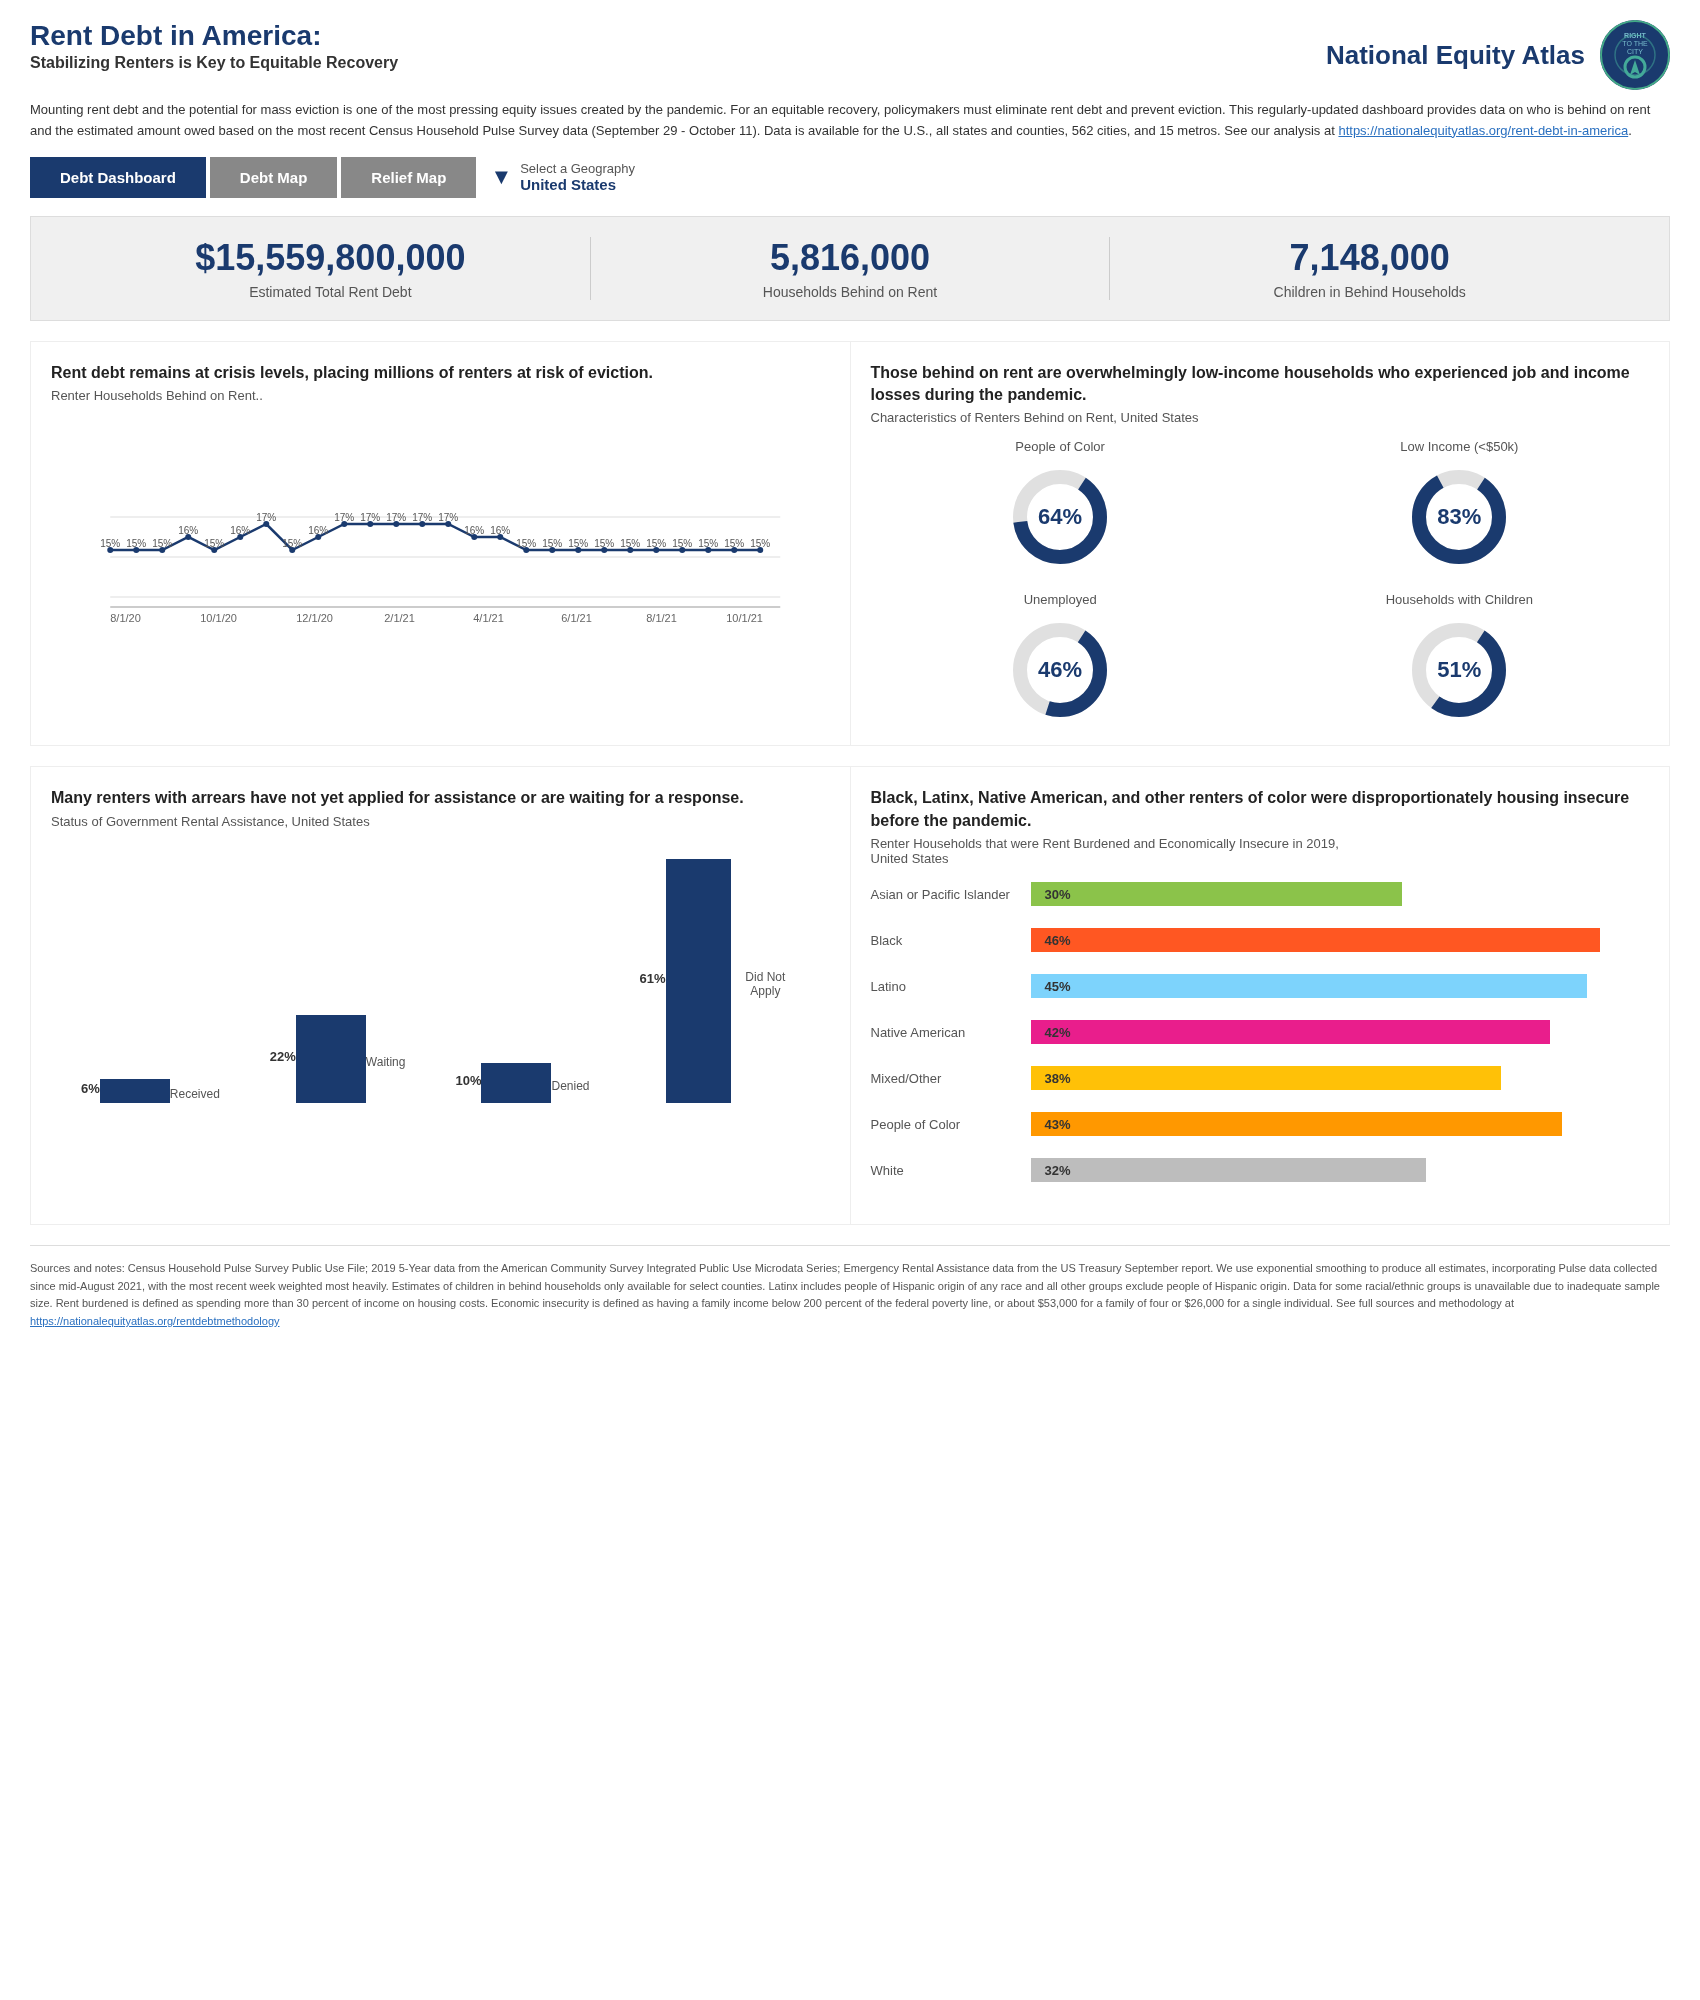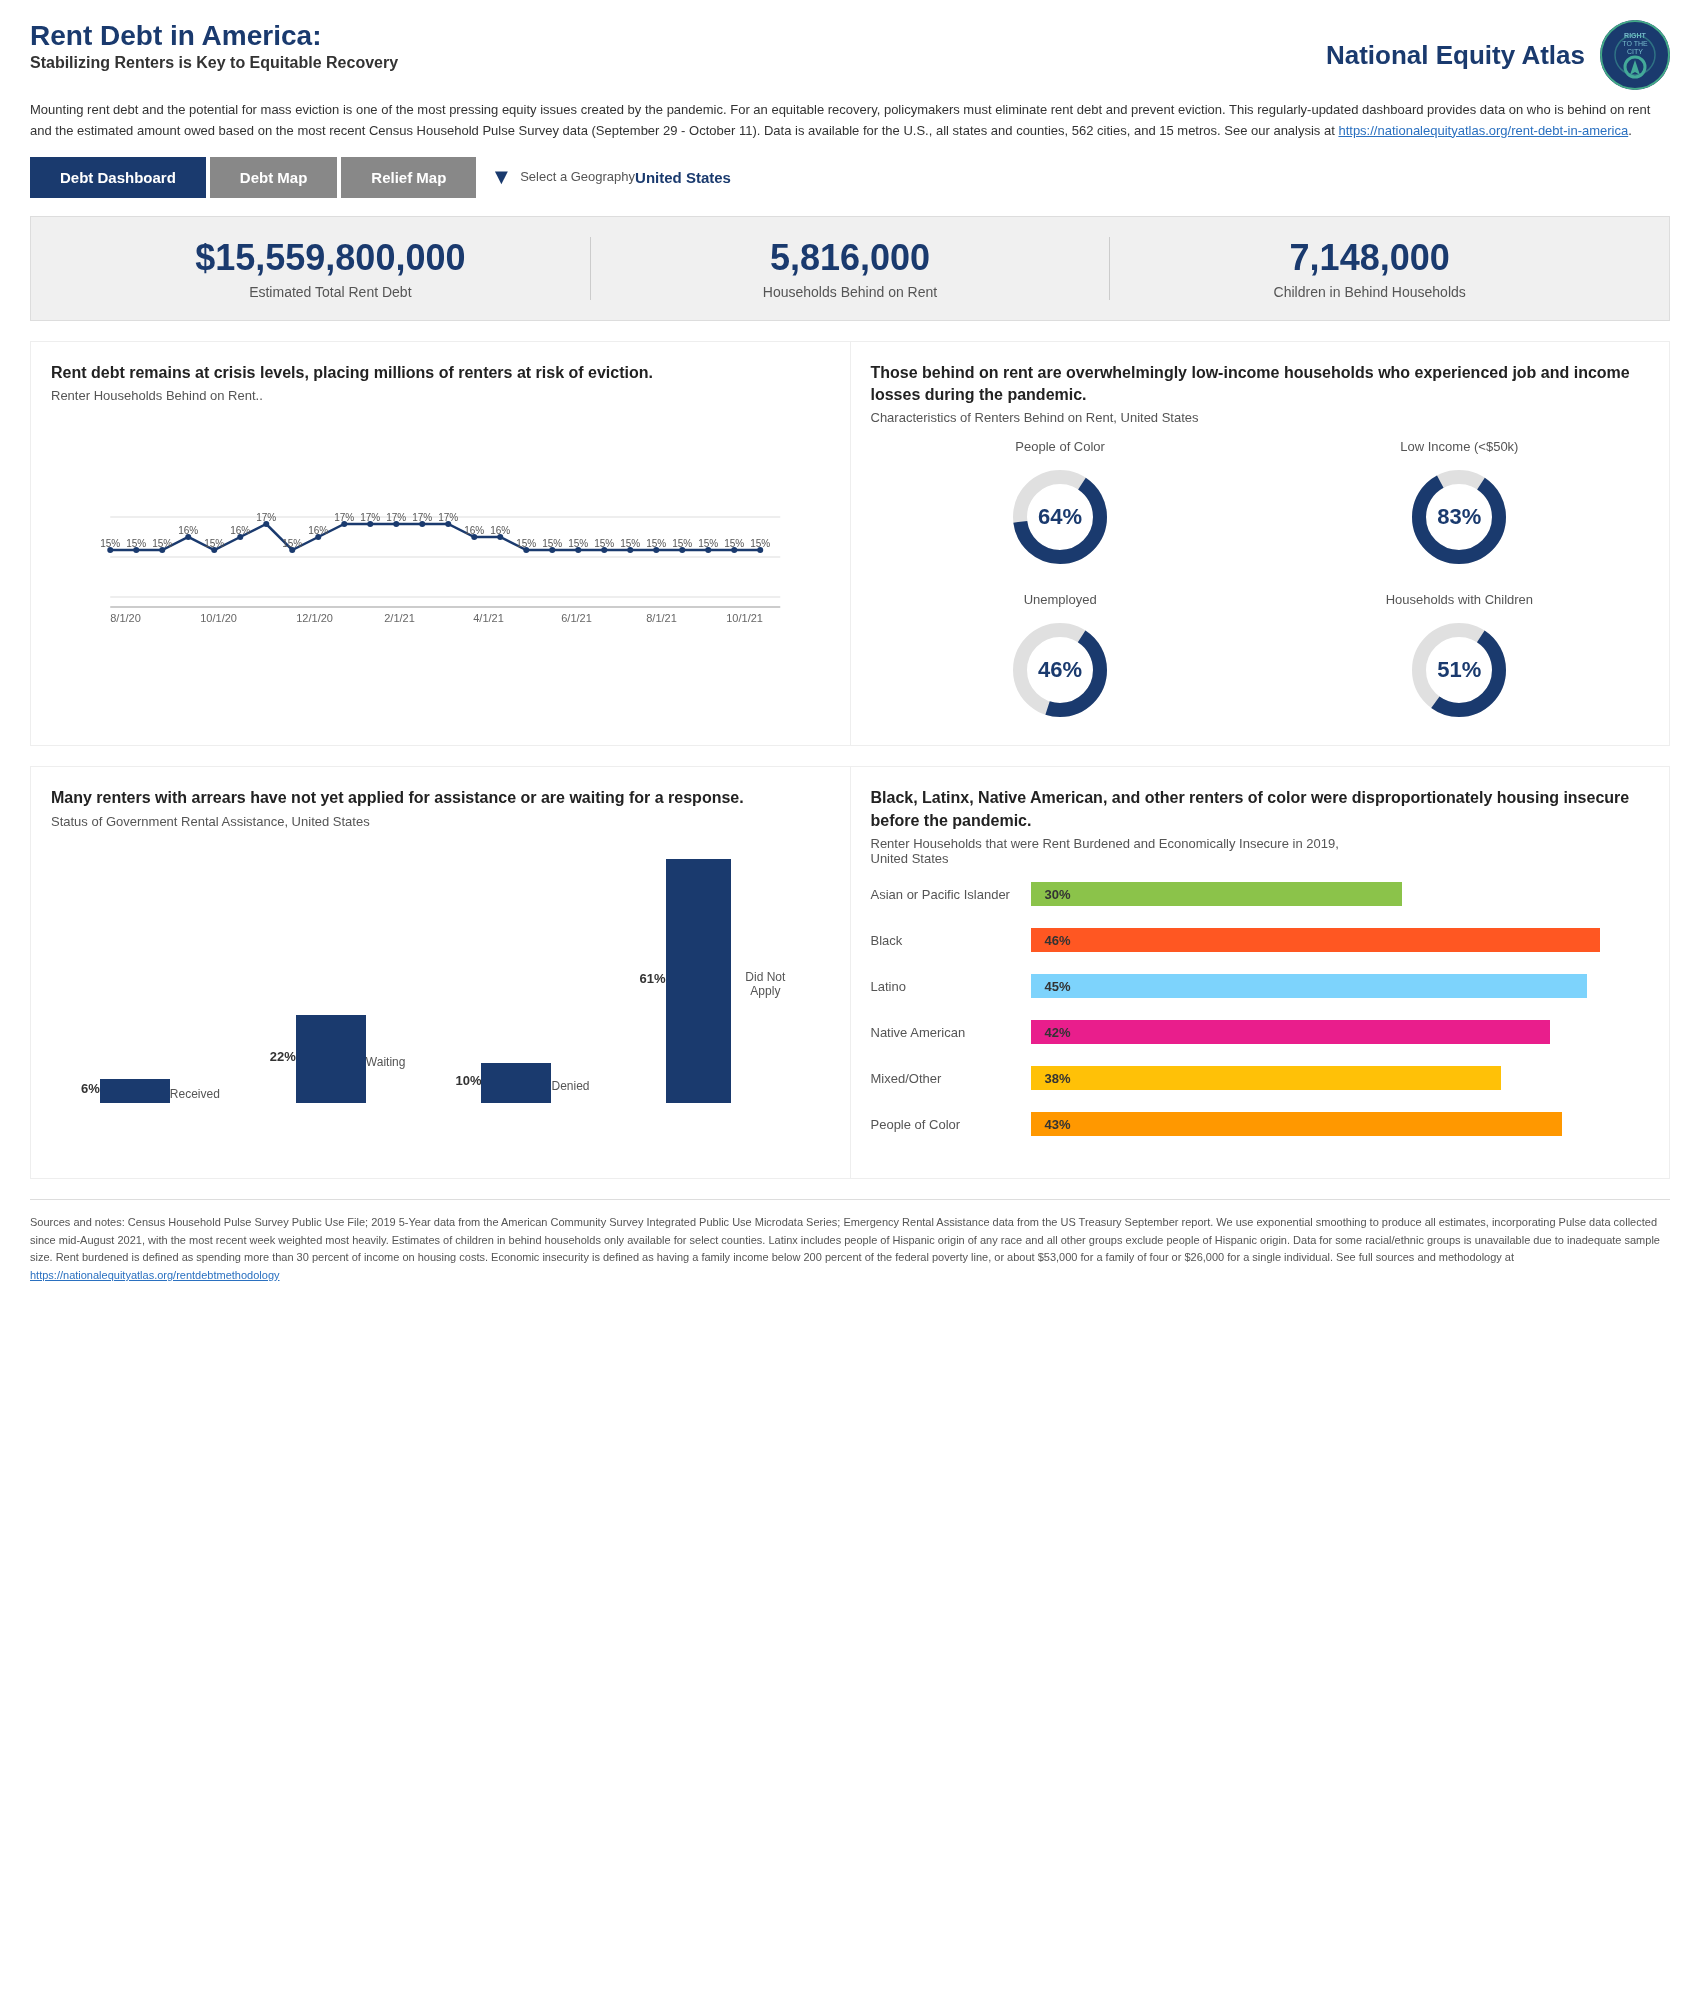--- a/index.html
+++ b/index.html
@@ -19,21 +19,21 @@
     .description { font-size: 13px; line-height: 1.6; color: #333; margin-bottom: 15px; }
     .description a { color: #2a70c0; }
 
     
     .nav-bar { display: flex; gap: 4px; margin-bottom: 18px; }
     .nav-tab { padding: 12px 30px; font-size: 15px; font-weight: bold; cursor: pointer; border: none; }
     .nav-tab.active { background: #1a3a6e; color: #fff; }
     .nav-tab.inactive { background: #888; color: #ffffff; }
     .geo-selector { display: flex; align-items: center; gap: 8px; margin-left: 10px; cursor: pointer; }
     .filter-icon { color: #1a3a6e; font-size: 22px; }
-    .geo-text { display: flex; }
+    .geo-text { display: flex; flex-direction: column; }
     .geo-label { font-size: 13px; color: #555; }
     .geo-value { font-size: 15px; color: #1a3a6e; font-weight: bold; }
 
     
     .stats-row { display: flex; background: #f0f0f0; padding: 20px 40px; margin-bottom: 20px; gap: 0; border: 1px solid #ddd; }
     .stat-item { flex: 1; text-align: center; }
     .stat-item + .stat-item { border-left: 1px solid #ccc; }
     .stat-value { font-size: 36px; font-weight: bold; color: #1a3a6e; }
     .stat-label { font-size: 14px; color: #555; margin-top: 5px; }
 
@@ -378,20 +378,28 @@
 
         <li class="hbar-item">
           <span class="hbar-cat">People of Color</span>
           <div class="hbar-track">
             <div class="hbar-fill" style="width:86%; background:#FF9800;">
               <span class="hbar-pct">43%</span>
             </div>
           </div>
         </li>
 
+        <li class="hbar-item">
+          <span class="hbar-cat">White</span>
+          <div class="hbar-track">
+            <div class="hbar-fill" style="width:64%; background:#BDBDBD;">
+              <span class="hbar-pct">32%</span>
+            </div>
+          </div>
+        </li>
       </ul>
     </div>
   </div>
 
   <div class="footer">
     <span>Sources and notes: Census Household Pulse Survey Public Use File; 2019 5-Year data from the American Community Survey Integrated Public Use Microdata Series; Emergency Rental Assistance data from the US Treasury September report. We use exponential smoothing to produce all estimates, incorporating Pulse data collected since mid-August 2021, with the most recent week weighted most heavily. Estimates of children in behind households only available for select counties. Latinx includes people of Hispanic origin of any race and all other groups exclude people of Hispanic origin. Data for some racial/ethnic groups is unavailable due to inadequate sample size. Rent burdened is defined as spending more than 30 percent of income on housing costs. Economic insecurity is defined as having a family income below 200 percent of the federal poverty line, or about $53,000 for a family of four or $26,000 for a single individual. See full sources and methodology at </span><a href="#">https://nationalequityatlas.org/rentdebtmethodology</a>
   </div>
 
 </div>
 

